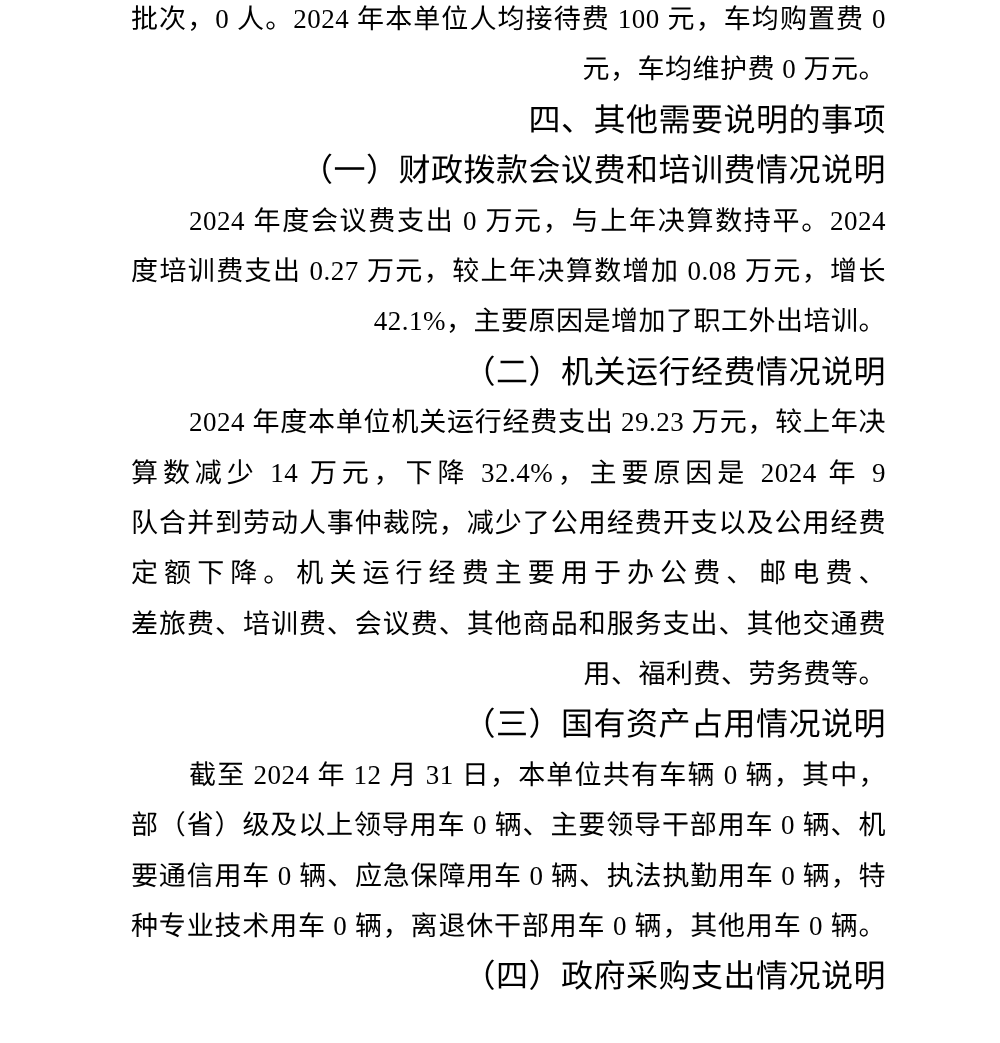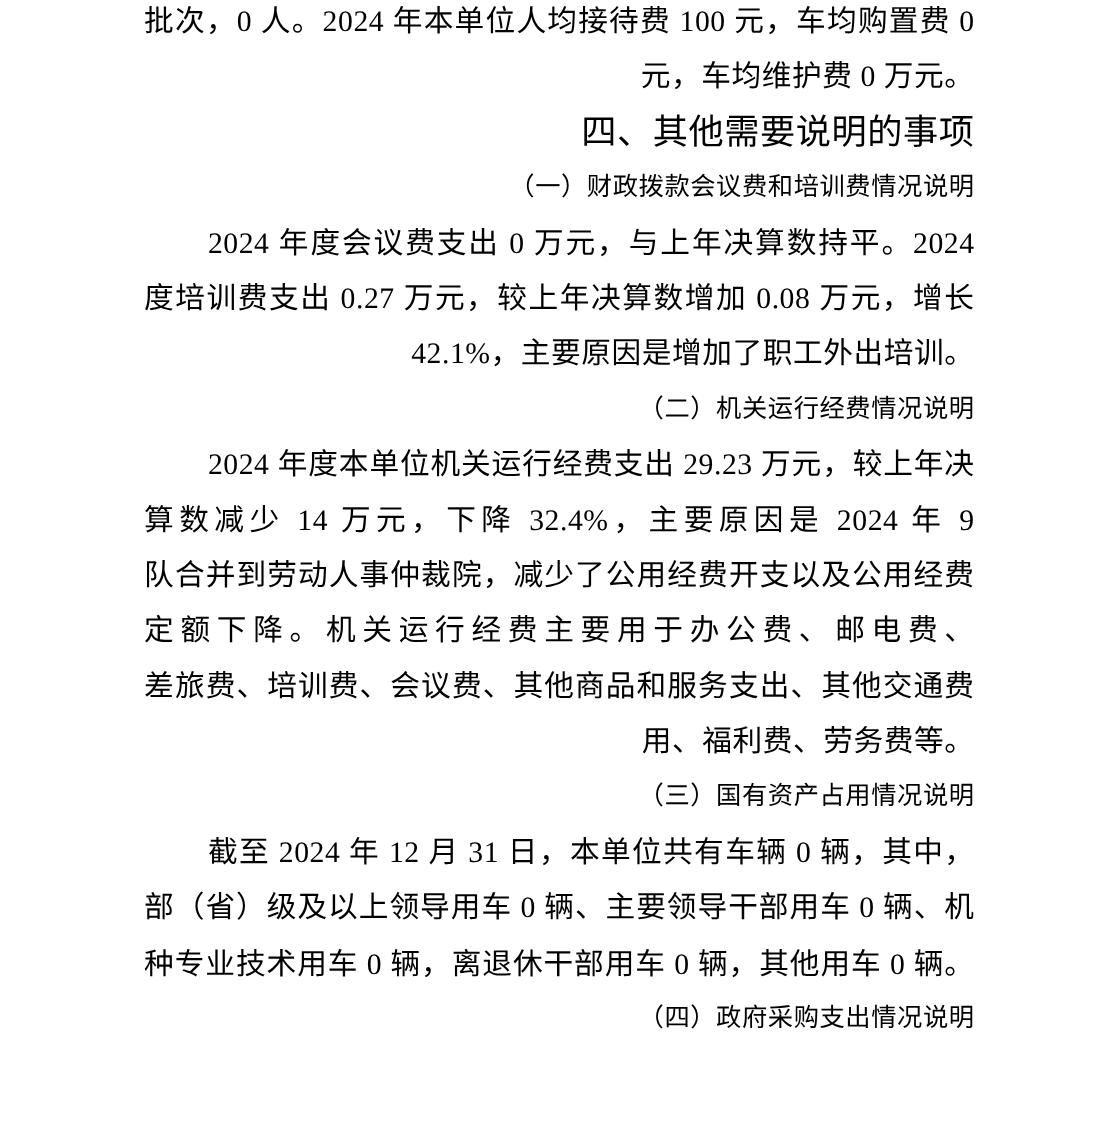--- a/index.html
+++ b/index.html
@@ -44,21 +44,21 @@
   }
   .line.indent {
     text-indent: 58px;
   }
   .line.heading {
     font-family: "Liberation Sans", "DejaVu Sans", sans-serif;
     font-weight: normal;
     font-size: 32px;
   }
   .line.subheading {
-    font-size: 23px;
+    font-size: 32px;
   }
 </style>
 </head>
 <body>
 
 <div class="page">
   <div class="text-block" id="text-block">
       <div class="line body justify">批次，0 人。2024 年本单位人均接待费 100 元，车均购置费 0 万</div>
       <div class="line body">元，车均维护费 0 万元。</div>
       <div class="line heading indent">四、其他需要说明的事项</div>
@@ -69,16 +69,17 @@
       <div class="line subheading indent">（二）机关运行经费情况说明</div>
       <div class="line body indent justify">2024 年度本单位机关运行经费支出 29.23 万元，较上年决</div>
       <div class="line body justify">算数减少 14 万元，下降 32.4%，主要原因是 2024 年 9 月执法支</div>
       <div class="line body justify">队合并到劳动人事仲裁院，减少了公用经费开支以及公用经费</div>
       <div class="line body justify">定额下降。机关运行经费主要用于办公费、邮电费、工会经费、</div>
       <div class="line body justify">差旅费、培训费、会议费、其他商品和服务支出、其他交通费</div>
       <div class="line body">用、福利费、劳务费等。</div>
       <div class="line subheading indent">（三）国有资产占用情况说明</div>
       <div class="line body indent justify">截至 2024 年 12 月 31 日，本单位共有车辆 0 辆，其中，副</div>
       <div class="line body justify">部（省）级及以上领导用车 0 辆、主要领导干部用车 0 辆、机</div>
+      <div class="line body justify">要通信用车 0 辆、应急保障用车 0 辆、执法执勤用车 0 辆，特</div>
       <div class="line body justify">种专业技术用车 0 辆，离退休干部用车 0 辆，其他用车 0 辆。</div>
       <div class="line subheading indent">（四）政府采购支出情况说明</div>
     </div>
 </div>
 
 </body></html>

